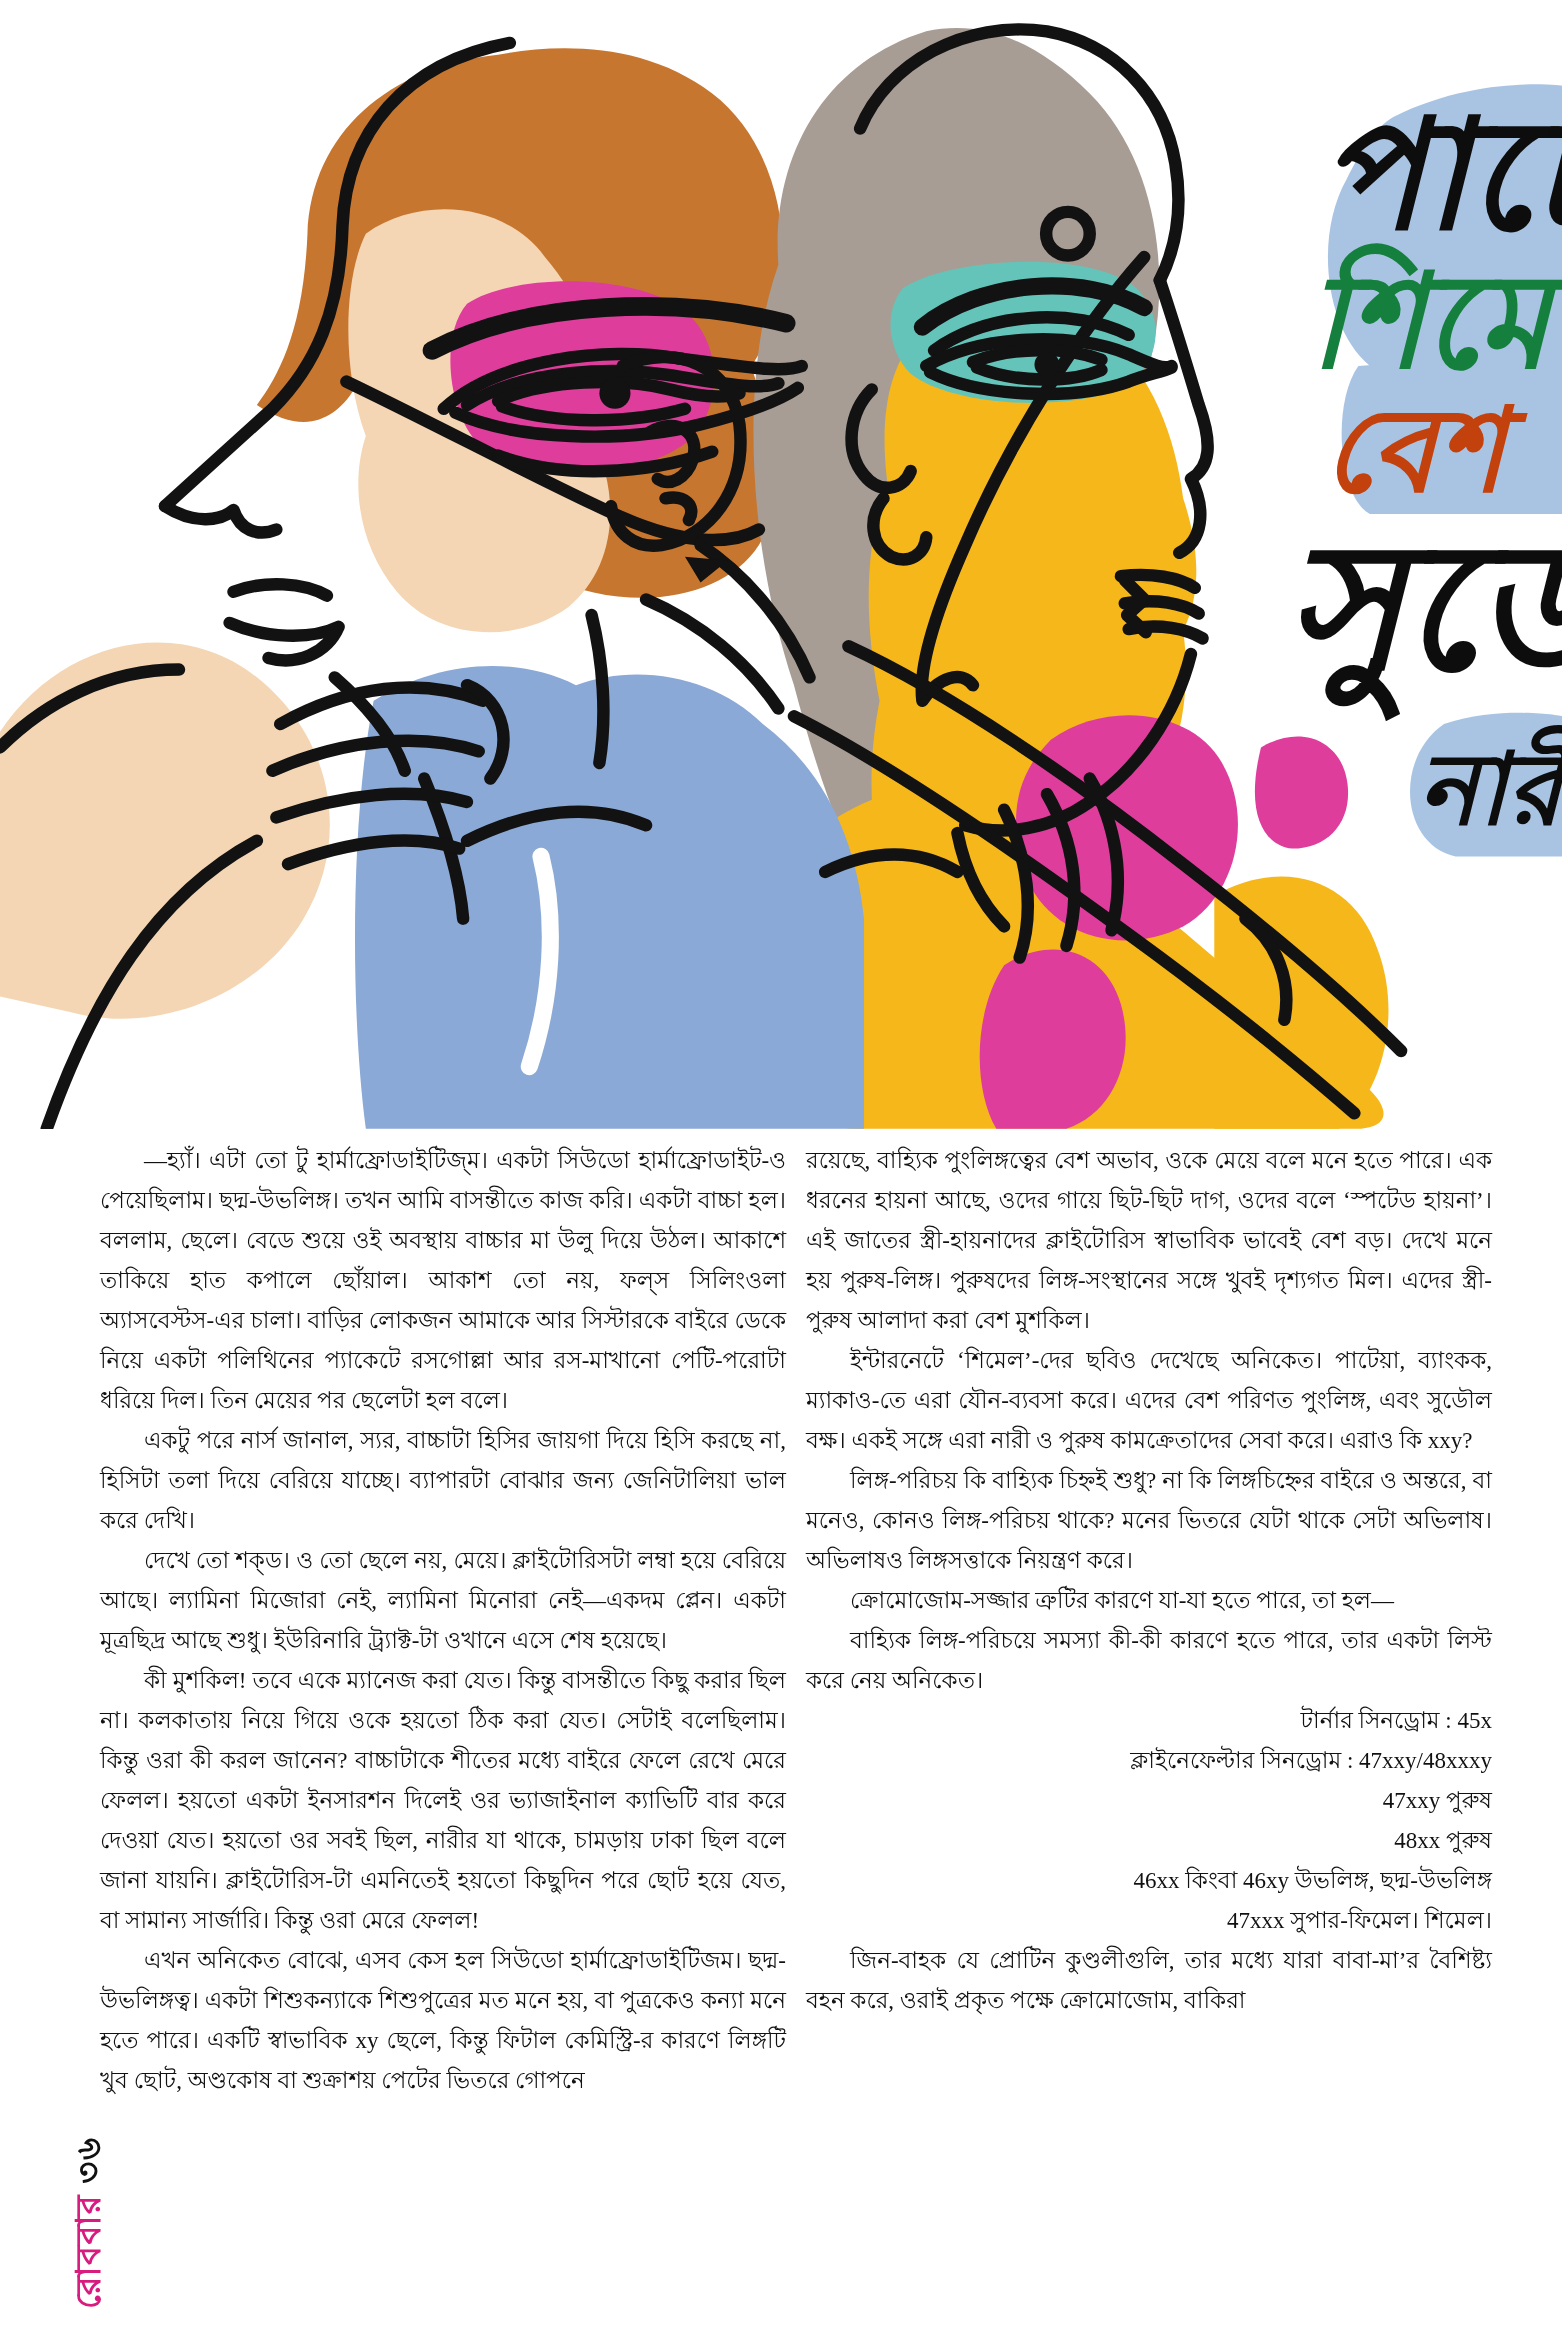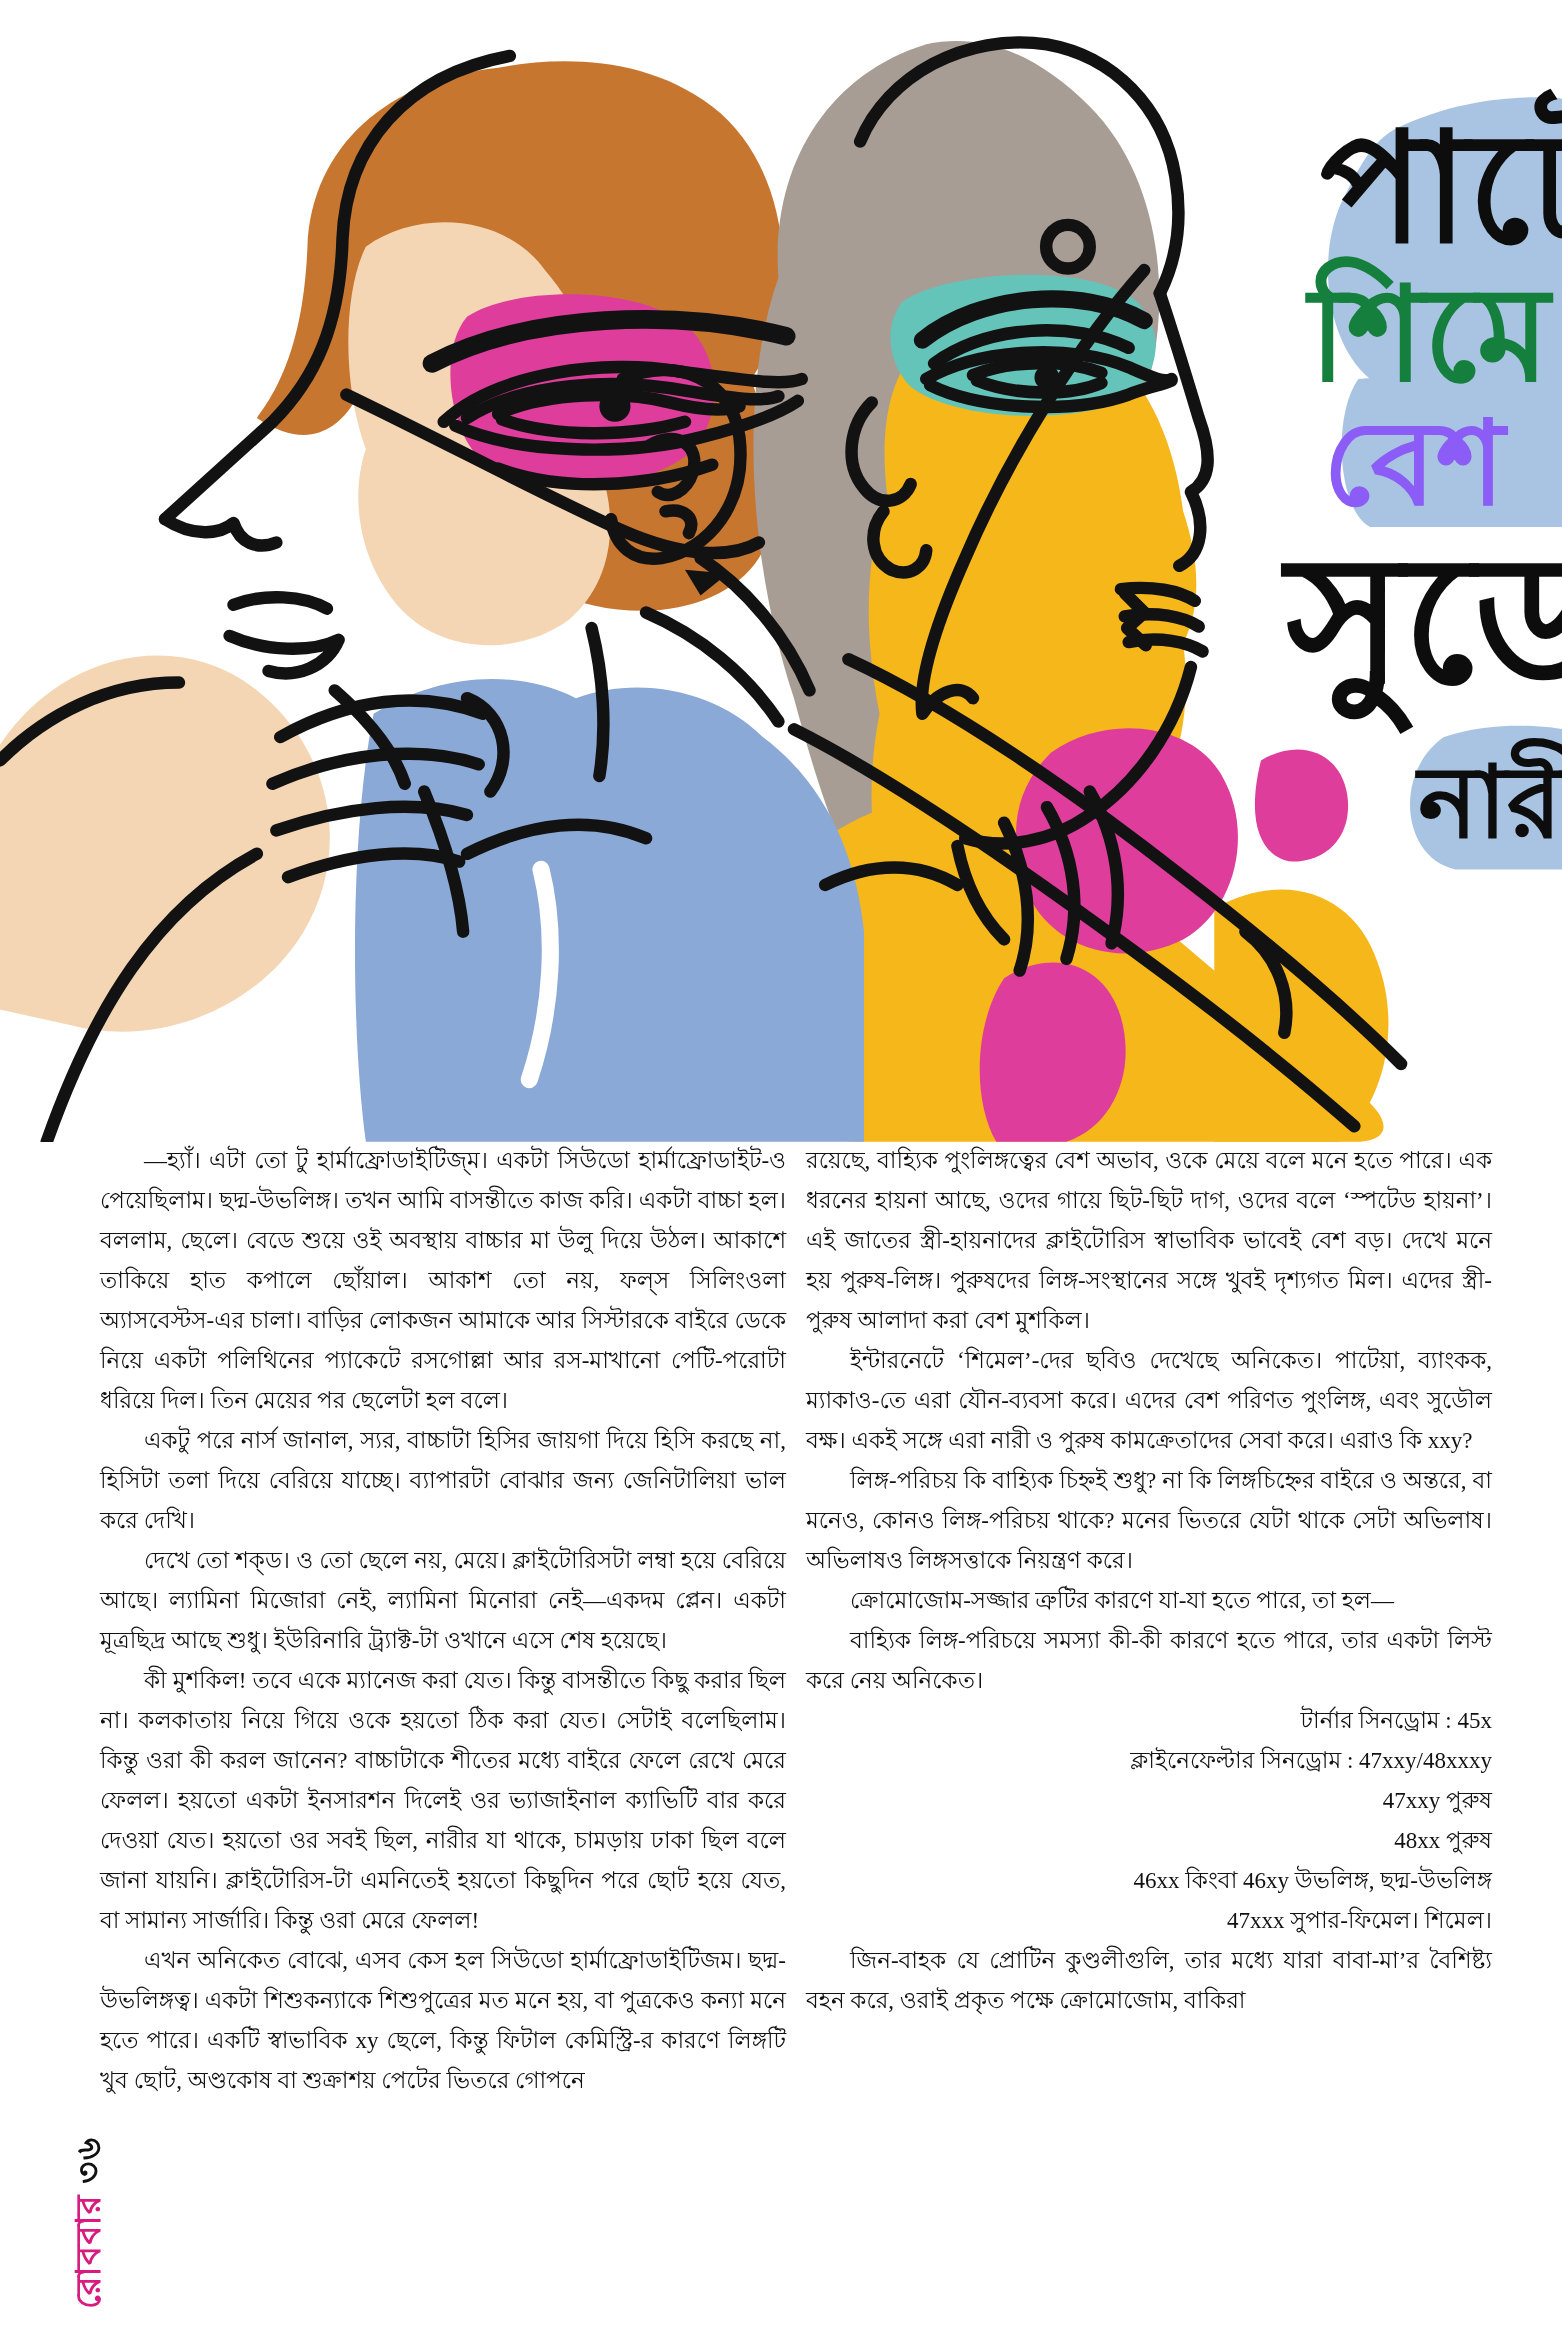--- a/index.html
+++ b/index.html
@@ -3,21 +3,21 @@
 <meta charset="utf-8">
 <style>
   html,body{margin:0;padding:0;}
   body{
     width:1563px;height:2342px;position:relative;overflow:hidden;
     background:#ffffff;
     font-family:"Liberation Serif","DejaVu Serif",serif;
     color:#111;
   }
   
-  .illustration{position:absolute;left:0;top:13px;width:1563px;height:1139px;overflow:hidden;}
+  .illustration{position:absolute;left:0;top:0;width:1563px;height:1139px;overflow:hidden;font-style:italic;}
   .illustration svg{position:absolute;left:0;top:0;}
   .callig{
     position:absolute;color:#0d0d0d;font-weight:bold;white-space:nowrap;
     font-family:"Liberation Serif",serif;line-height:1;
   }
   .callig-1{left:1320px;top:100px;font-size:153px;}
   .callig-2{left:1309px;top:257px;font-size:131px;}
   .callig-3{left:1323px;top:393px;font-size:117px;}
   .callig-4{left:1286px;top:520px;font-size:177px;font-weight:900;}
   .callig-5{left:1418px;top:741px;font-size:100px;}
@@ -156,21 +156,21 @@
 
     <g fill="var(--c-outline)">
       <circle cx="790" cy="505" r="20"></circle>
       <circle cx="1345" cy="468" r="16"></circle>
       <path d="M 880,715 L 935,720 L 900,748 Z"></path>
     </g>
   </svg>
 
   <div class="callig callig-1" style="color: rgb(13, 13, 13);">পাটে</div>
   <div class="callig callig-2" style="color: #15803d;">শিমে</div>
-  <div class="callig callig-3" style="color: #8b5cf6;">বেশ</div>
+  <div class="callig callig-3" style="color: #c2410c;">বেশ</div>
   <div class="callig callig-4" style="color: rgb(13, 13, 13);">সুডে</div>
   <div class="callig callig-5" style="color: rgb(13, 13, 13);">নারী</div>
 </div>
 
 <div class="col col-1">
     <p class="blk para">—হ্যাঁ। এটা তো টু হার্মাফ্রোডাইটিজ্‌ম। একটা সিউডো হার্মাফ্রোডাইট-ও পেয়েছিলাম। ছদ্ম-উভলিঙ্গ। তখন আমি বাসন্তীতে কাজ করি। একটা বাচ্চা হল। বললাম, ছেলে। বেডে শুয়ে ওই অবস্থায় বাচ্চার মা উলু দিয়ে উঠল। আকাশে তাকিয়ে হাত কপালে ছোঁয়াল। আকাশ তো নয়, ফল্‌স সিলিংওলা অ্যাসবেস্টস-এর চালা। বাড়ির লোকজন আমাকে আর সিস্টারকে বাইরে ডেকে নিয়ে একটা পলিথিনের প্যাকেটে রসগোল্লা আর রস-মাখানো পেটি-পরোটা ধরিয়ে দিল। তিন মেয়ের পর ছেলেটা হল বলে।</p>
     <p class="blk para">একটু পরে নার্স জানাল, স্যর, বাচ্চাটা হিসির জায়গা দিয়ে হিসি করছে না, হিসিটা তলা দিয়ে বেরিয়ে যাচ্ছে। ব্যাপারটা বোঝার জন্য জেনিটালিয়া ভাল করে দেখি।</p>
     <p class="blk para">দেখে তো শক্‌ড। ও তো ছেলে নয়, মেয়ে। ক্লাইটোরিসটা লম্বা হয়ে বেরিয়ে আছে। ল্যামিনা মিজোরা নেই, ল্যামিনা মিনোরা নেই—একদম প্লেন। একটা মূত্রছিদ্র আছে শুধু। ইউরিনারি ট্র্যাক্ট-টা ওখানে এসে শেষ হয়েছে।</p>
     <p class="blk para">কী মুশকিল! তবে একে ম্যানেজ করা যেত। কিন্তু বাসন্তীতে কিছু করার ছিল না। কলকাতায় নিয়ে গিয়ে ওকে হয়তো ঠিক করা যেত। সেটাই বলেছিলাম। কিন্তু ওরা কী করল জানেন? বাচ্চাটাকে শীতের মধ্যে বাইরে ফেলে রেখে মেরে ফেলল। হয়তো একটা ইনসারশন দিলেই ওর ভ্যাজাইনাল ক্যাভিটি বার করে দেওয়া যেত। হয়তো ওর সবই ছিল, নারীর যা থাকে, চামড়ায় ঢাকা ছিল বলে জানা যায়নি। ক্লাইটোরিস-টা এমনিতেই হয়তো কিছুদিন পরে ছোট হয়ে যেত, বা সামান্য সার্জারি। কিন্তু ওরা মেরে ফেলল!</p>
     <p class="blk para">এখন অনিকেত বোঝে, এসব কেস হল সিউডো হার্মাফ্রোডাইটিজম। ছদ্ম-উভলিঙ্গত্ব। একটা শিশুকন্যাকে শিশুপুত্রের মত মনে হয়, বা পুত্রকেও কন্যা মনে হতে পারে। একটি স্বাভাবিক xy ছেলে, কিন্তু ফিটাল কেমিস্ট্রি-র কারণে লিঙ্গটি খুব ছোট, অণ্ডকোষ বা শুক্রাশয় পেটের ভিতরে গোপনে</p>

